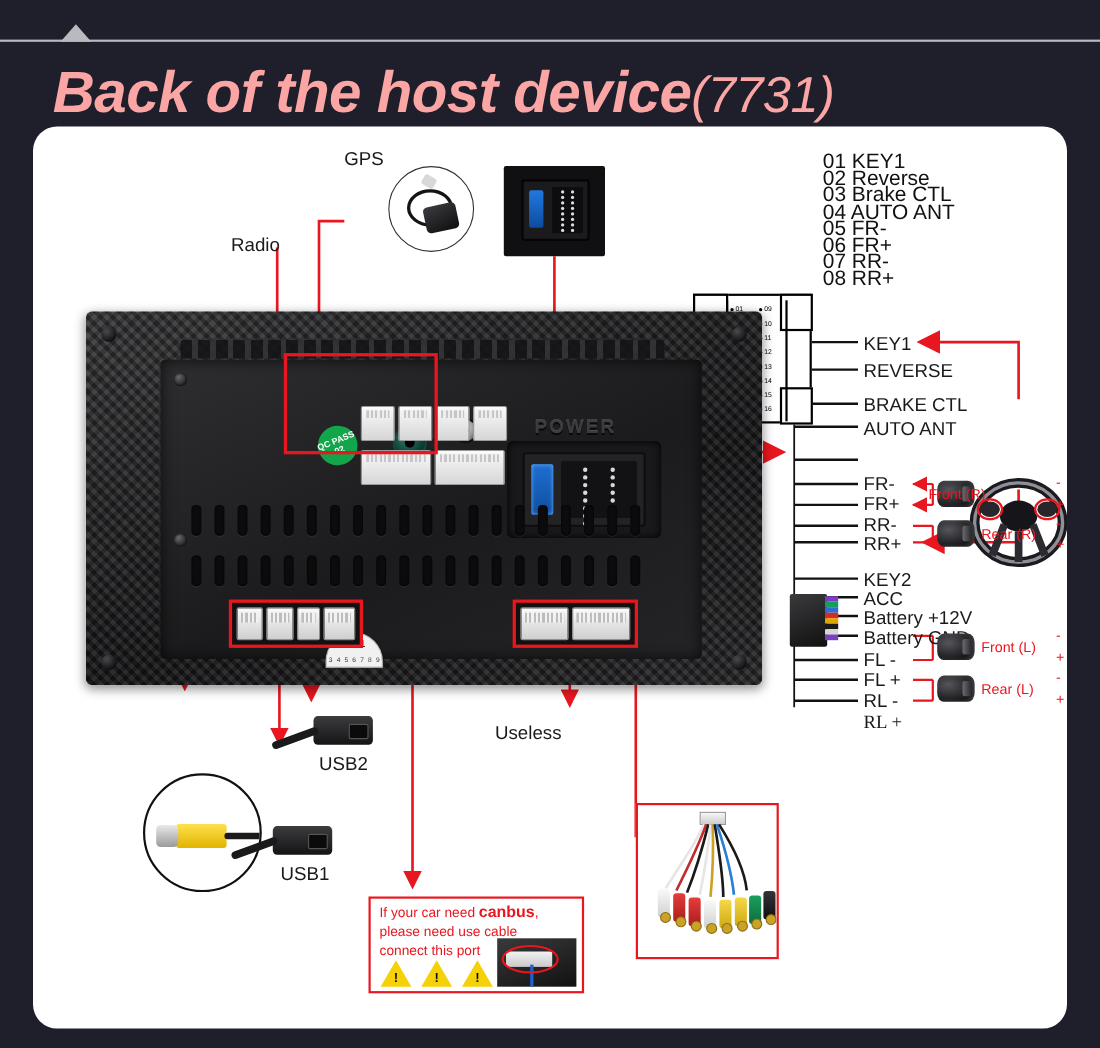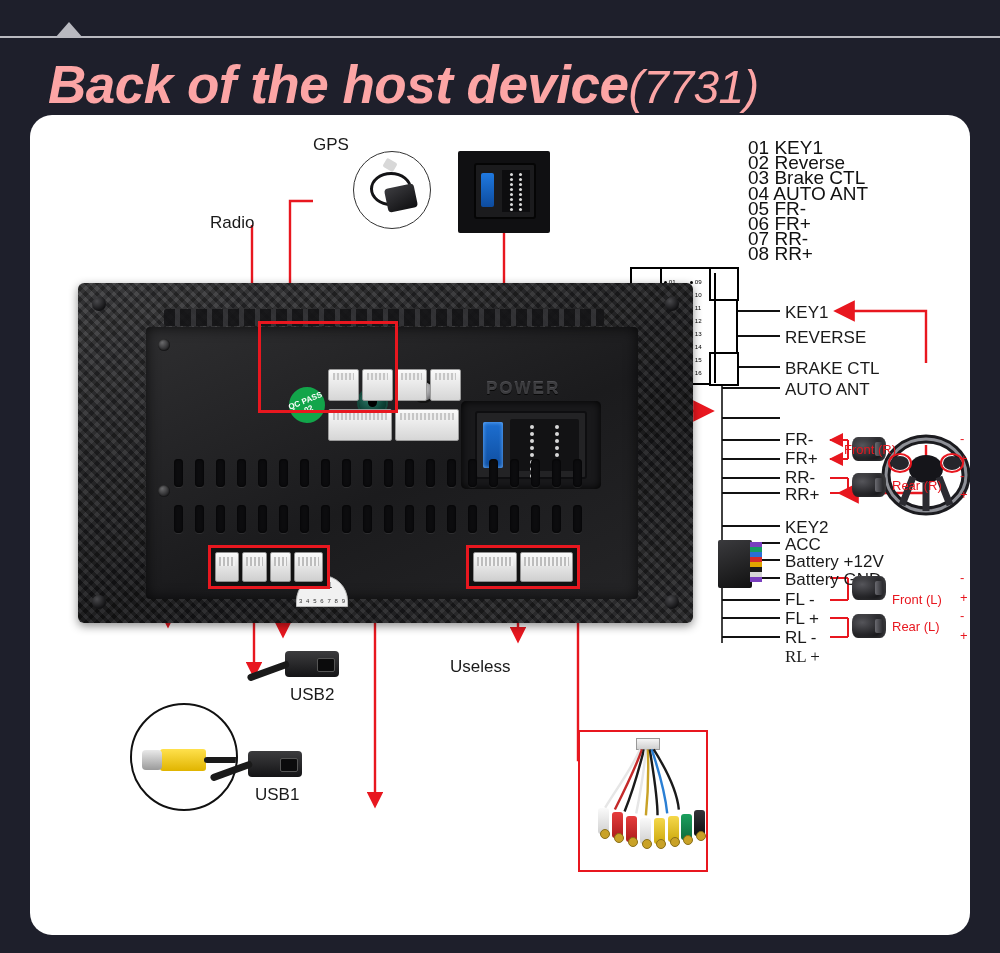--- a/index.html
+++ b/index.html
@@ -719,21 +719,21 @@
   <div class="lbl sm red" style="left:814px;top:327px;">Front (R)</div>
   <div class="lbl sm red" style="left:930px;top:316px;">-</div>
   <div class="lbl sm red" style="left:930px;top:336px;">+</div>
 
   <div class="speaker" style="left:822px;top:358px;"></div>
   <div class="lbl sm red" style="left:862px;top:363px;">Rear (R)</div>
   <div class="lbl sm red" style="left:930px;top:353px;">-</div>
   <div class="lbl sm red" style="left:930px;top:372px;">+</div>
 
   <div class="speaker" style="left:822px;top:461px;"></div>
-  <div class="lbl sm red" style="left:862px;top:466px;margin-top:11px;">Front (L)</div>
+  <div class="lbl sm red" style="left:862px;top:466px;">Front (L)</div>
   <div class="lbl sm red" style="left:930px;top:455px;">-</div>
   <div class="lbl sm red" style="left:930px;top:475px;">+</div>
 
   <div class="speaker" style="left:822px;top:499px;"></div>
   <div class="lbl sm red" style="left:862px;top:504px;">Rear (L)</div>
   <div class="lbl sm red" style="left:930px;top:493px;">-</div>
   <div class="lbl sm red" style="left:930px;top:513px;">+</div>
 
   <div class="harness" style="left:178px;top:430px;width:122px;height:44px;">
     <div class="hc" style="width:25px;"></div>
@@ -746,20 +746,37 @@
     <div class="hc" style="width:55px;"></div>
   </div>
 
   <div id="rca-circle">
     <div id="rca-body"></div>
   </div>
 
   <div class="usb" style="left:218px;top:636px;"></div>
   <div class="usb" style="left:255px;top:536px;"></div>
 
+  <div id="canbus-box">
+    <div class="ctxt">
+      <span>If your car need </span><b>canbus</b><span>,</span>
+    </div>
+    <div class="ctxt">please need use cable</div>
+    <div class="ctxt">connect this port</div>
+    <div id="warn-row">
+      <div class="warn-tri"></div>
+      <div class="warn-tri"></div>
+      <div class="warn-tri"></div>
+    </div>
+    <div id="canbus-photo">
+      <div class="cp-conn"></div>
+      <div class="cp-wire"></div>
+      <div class="cp-oval"></div>
+    </div>
+  </div>
 
   <div id="harness-photo">
     <div id="hp-plug"></div>
     <svg viewBox="0 0 130 142" style="position:absolute;inset:0;">
       <path d="M62,18 C52,40 38,58 26,78" stroke="#e6e6e6" stroke-width="2.5" fill="none"></path>
       <path d="M64,18 C56,40 46,60 36,80" stroke="#c42a2a" stroke-width="2.5" fill="none"></path>
       <path d="M66,18 C60,42 54,62 46,82" stroke="#1a1a1a" stroke-width="2.5" fill="none"></path>
       <path d="M68,18 C66,42 62,64 58,84" stroke="#e6e6e6" stroke-width="2.5" fill="none"></path>
       <path d="M70,18 C71,44 70,66 68,86" stroke="#c9a227" stroke-width="2.5" fill="none"></path>
       <path d="M72,18 C76,44 80,66 80,86" stroke="#1a1a1a" stroke-width="2.5" fill="none"></path>

